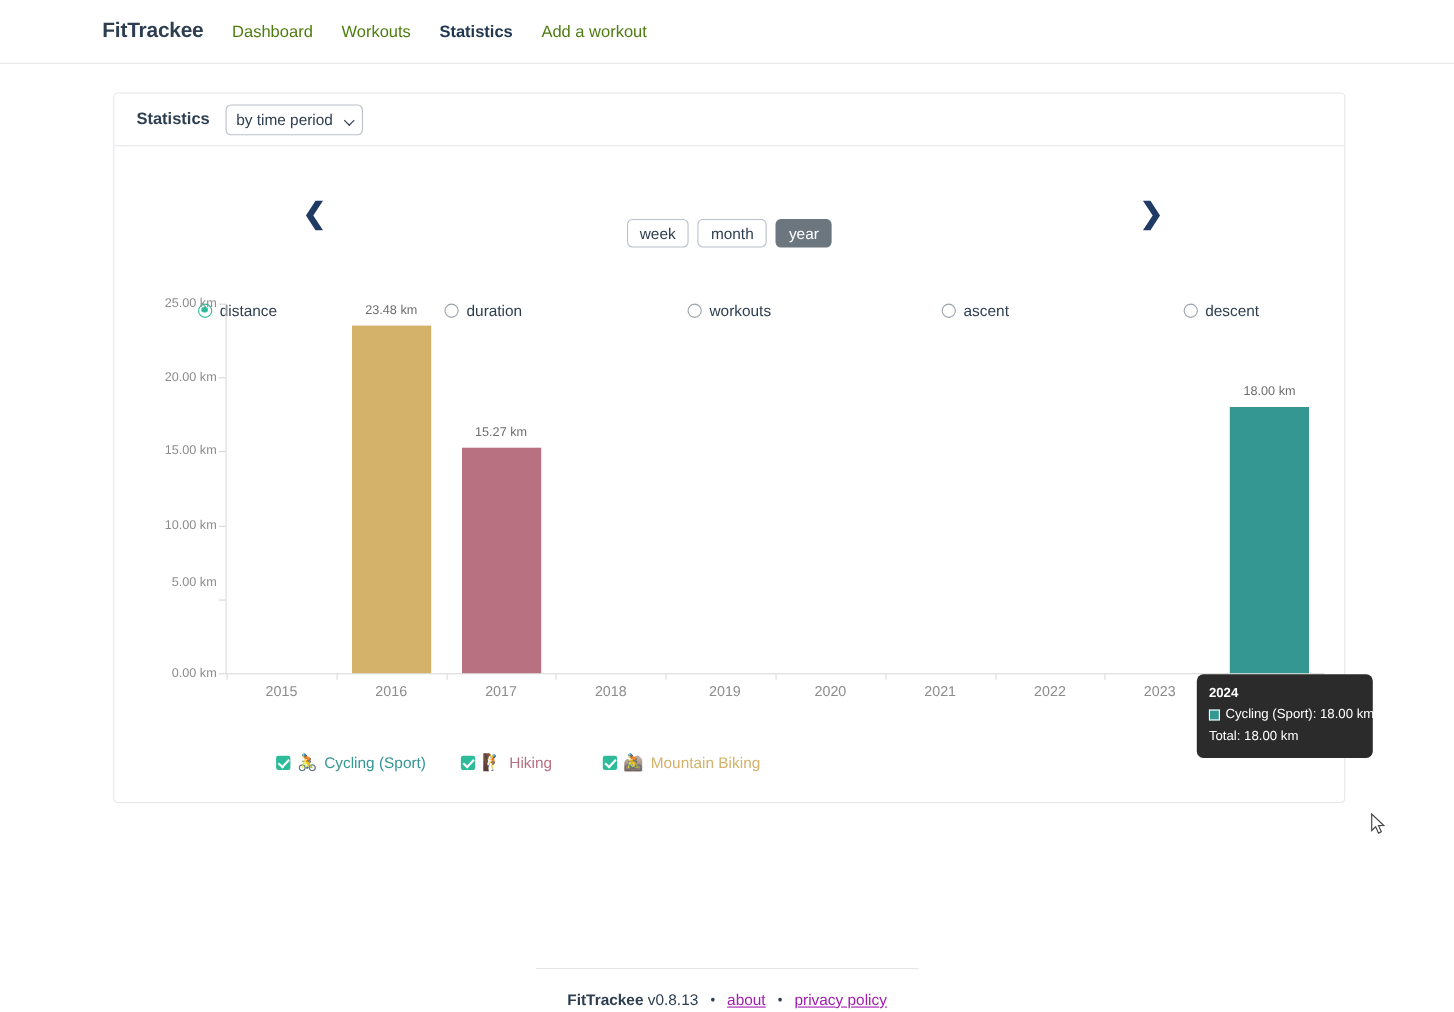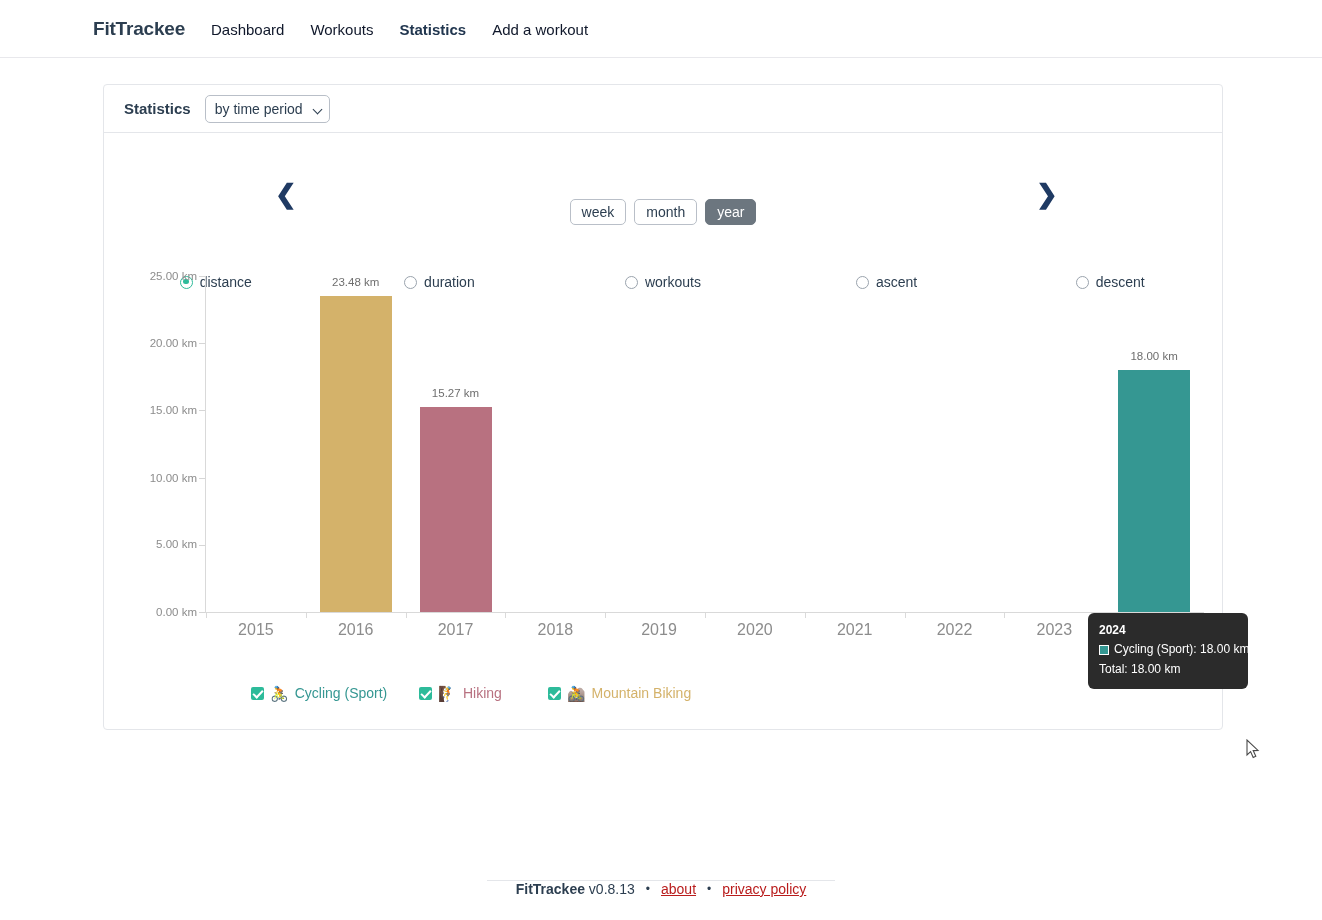--- a/index.html
+++ b/index.html
@@ -19,21 +19,21 @@
     border-bottom: 1px solid #e8e8ec;
     display: flex; align-items: center;
   }
   .nav-left { display: flex; align-items: baseline; margin-left: 93px; }
   .brand {
     font-size: 19px; font-weight: bold; color: #2c3e50;
     letter-spacing: -0.2px; margin-right: 26px;
   }
   .nav-links { display: flex; align-items: baseline; gap: 26px; }
   .nav-link {
-    font-size: 15px; color: #0f172a; text-decoration: none; cursor: pointer;
+    font-size: 15px; color: #4d7c0f; text-decoration: none; cursor: pointer;
   }
   .nav-link.active { color: #21364f; font-weight: bold; }
 
   .nav-right {
     position: absolute; right: 82px; top: 0; height: 58px;
     display: flex; align-items: center; gap: 14px;
   }
   .avatar {
     width: 30px; height: 30px; border-radius: 50%;
     background: radial-gradient(circle at 35% 35%, #9aa4ad 0%, #5d6670 45%, #2b3238 100%);
@@ -150,21 +150,21 @@
   .plot { position: absolute; left: 102px; top: 5px; width: 998px; height: 336px; }
   .bar { position: absolute; bottom: 0; }
   .bar-label {
     position: absolute; font-size: 11.5px; color: #6e6e6e;
     white-space: nowrap; transform: translateX(-50%);
   }
   .xtick {
     position: absolute; top: 342px; width: 1px; height: 5px; background: #dadada;
   }
   .xlabel {
-    position: absolute; top: 350px; font-size: 16px; color: #8c8c8c;
+    position: absolute; top: 350px; font-size: 13px; color: #8c8c8c;
     transform: translateX(-50%); white-space: nowrap;
   }
 
   
   .tooltip {
     position: absolute; left: 984px; top: 342px;
     background: #2b2b2b; color: #fff; border-radius: 6px;
     padding: 8px 11px 10px 11px; width: 160px;
     font-size: 12px; line-height: 1.62; z-index: 20;
   }
@@ -191,27 +191,27 @@
   .checkbox::after {
     content: ""; position: absolute; left: 4px; top: 1px;
     width: 4px; height: 8px; border: solid #fff;
     border-width: 0 2px 2px 0; transform: rotate(43deg);
   }
   .sport-icon { font-size: 15px; line-height: 1; }
 
   
   .footer {
     position: absolute; left: 487px; top: 880px; width: 348px;
-    border-top: 1px solid #e4e6ea; padding-top: 0;
+    border-top: 1px solid #e4e6ea; padding-top: 20px;
     display: flex; align-items: center; justify-content: center; gap: 11px;
     font-size: 14px; color: #2c3e50;
   }
   .footer b { font-weight: bold; }
   .footer .sep { color: #2c3e50; font-size: 12px; }
-  .footer a { color: #b91c1c; text-decoration: underline; cursor: pointer; }
+  .footer a { color: #a21caf; text-decoration: underline; cursor: pointer; }
 </style>
 </head>
 <body>
 
 <div class="navbar">
   <div class="nav-left">
     <span class="brand">FitTrackee</span>
     <div class="nav-links">
       <a class="nav-link">Dashboard</a>
       <a class="nav-link">Workouts</a>
@@ -264,21 +264,21 @@
       <label class="radio">
         <span class="dot"></span>
         <span>descent</span>
       </label>
     </div>
   </div>
 
   <div class="chart-area">
     <div class="ylabels" id="ylabels">
         <div class="ylabel" style="top: 341px;">0.00 km</div>
-        <div class="ylabel" style="top: 273px; padding-left: 32px;">5.00 km</div>
+        <div class="ylabel" style="top: 259px; padding-left: 32px;">5.00 km</div>
         <div class="ylabel" style="top: 206.6px;">10.00 km</div>
         <div class="ylabel" style="top: 139.4px;">15.00 km</div>
         <div class="ylabel" style="top: 72.2px;">20.00 km</div>
         <div class="ylabel" style="top: 5px;">25.00 km</div>
       </div>
     <div id="yticks">
         <div class="grid-tick" style="top: 341px;"></div>
         <div class="grid-tick" style="top: 273.8px;"></div>
         <div class="grid-tick" style="top: 206.6px;"></div>
         <div class="grid-tick" style="top: 139.4px;"></div>

